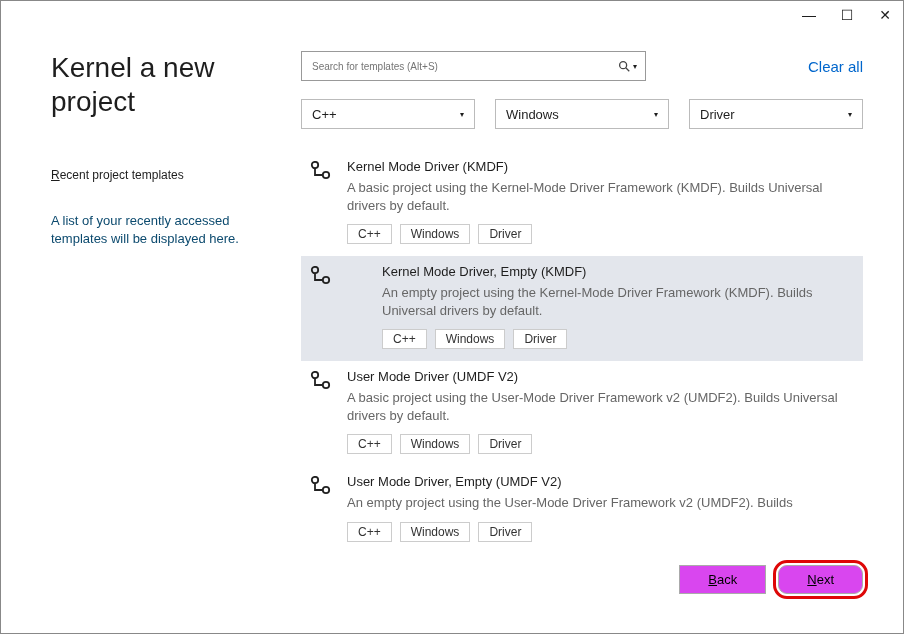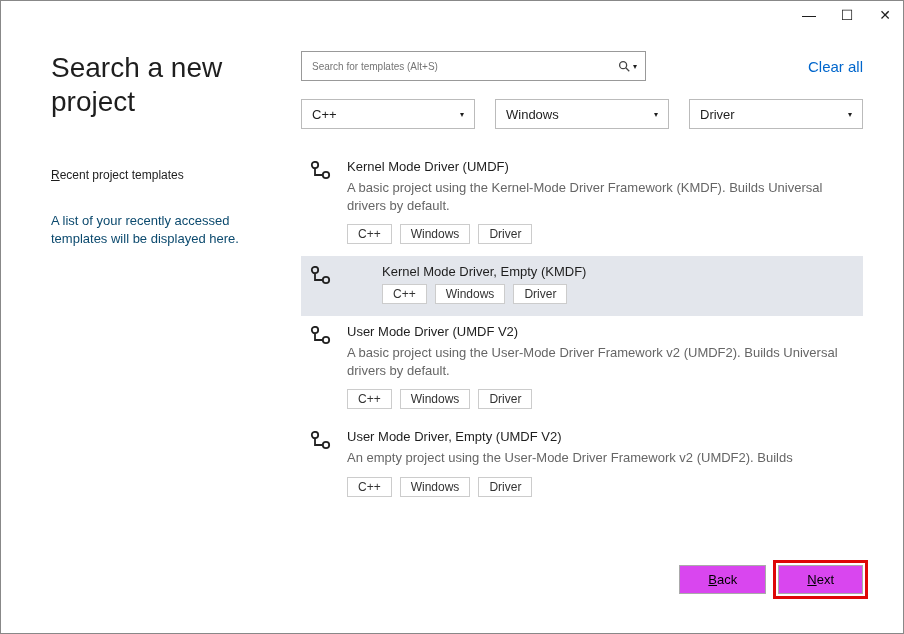--- a/index.html
+++ b/index.html
@@ -170,34 +170,35 @@
     background: #d946ef;
     padding: 6px 28px;
     font-size: 13px;
     cursor: pointer;
     font-family: inherit;
   }
   .btn .u { text-decoration: underline; }
   .btn.highlight {
     outline: 3px solid #de0707;
     outline-offset: 2px;
+    border-radius: 9px;
   }
 </style>
 </head>
 <body>
 
 <div class="window-chrome">
   <div class="wc-btn">—</div>
   <div class="wc-btn">☐</div>
   <div class="wc-btn">✕</div>
 </div>
 
 <div class="content">
   <div class="left-col">
-    <h1 class="title">Search a new project</h1>
+    <h1 class="title">Kernel a new project</h1>
     <h2 class="subhead">
       <span class="u">R</span><span>ecent project templates</span>
     </h2>
     <div class="left-desc">A list of your recently accessed templates will be displayed here.</div>
   </div>
 
   <div class="right-col">
     <div class="top-row">
       <div class="search-box">
         <input type="text" placeholder="Search for templates (Alt+S)" style="">
@@ -231,39 +232,40 @@
 
     <div class="template-item">
           <div class="tmpl-icon">
             <svg width="24" height="22" viewBox="0 0 24 22">
               <circle cx="6" cy="4" r="3.2" fill="none" stroke="#222" stroke-width="1.8"></circle>
               <path d="M6 7 L6 14 L14 14" fill="none" stroke="#222" stroke-width="1.8"></path>
               <circle cx="17" cy="14" r="3.2" fill="none" stroke="#222" stroke-width="1.8"></circle>
             </svg>
           </div>
           <div class="tmpl-body">
-            <div class="tmpl-name">Kernel Mode Driver (UMDF)</div>
+            <div class="tmpl-name">Kernel Mode Driver (KMDF)</div>
             <div class="tmpl-desc">A basic project using the Kernel-Mode Driver Framework (KMDF). Builds Universal drivers by default.</div>
             <div class="tag-row">
               <span class="tag">C++</span>
               <span class="tag">Windows</span>
               <span class="tag">Driver</span>
             </div>
           </div>
         </div>
         <div class="template-item selected">
           <div class="tmpl-icon">
             <svg width="24" height="22" viewBox="0 0 24 22">
               <circle cx="6" cy="4" r="3.2" fill="none" stroke="#222" stroke-width="1.8"></circle>
               <path d="M6 7 L6 14 L14 14" fill="none" stroke="#222" stroke-width="1.8"></path>
               <circle cx="17" cy="14" r="3.2" fill="none" stroke="#222" stroke-width="1.8"></circle>
             </svg>
           </div>
           <div class="tmpl-body">
             <div class="tmpl-name">Kernel Mode Driver, Empty (KMDF)</div>
+            <div class="tmpl-desc">An empty project using the Kernel-Mode Driver Framework (KMDF). Builds Universal drivers by default.</div>
             <div class="tag-row">
               <span class="tag">C++</span>
               <span class="tag">Windows</span>
               <span class="tag">Driver</span>
             </div>
           </div>
         </div>
         <div class="template-item">
           <div class="tmpl-icon">
             <svg width="24" height="22" viewBox="0 0 24 22">

